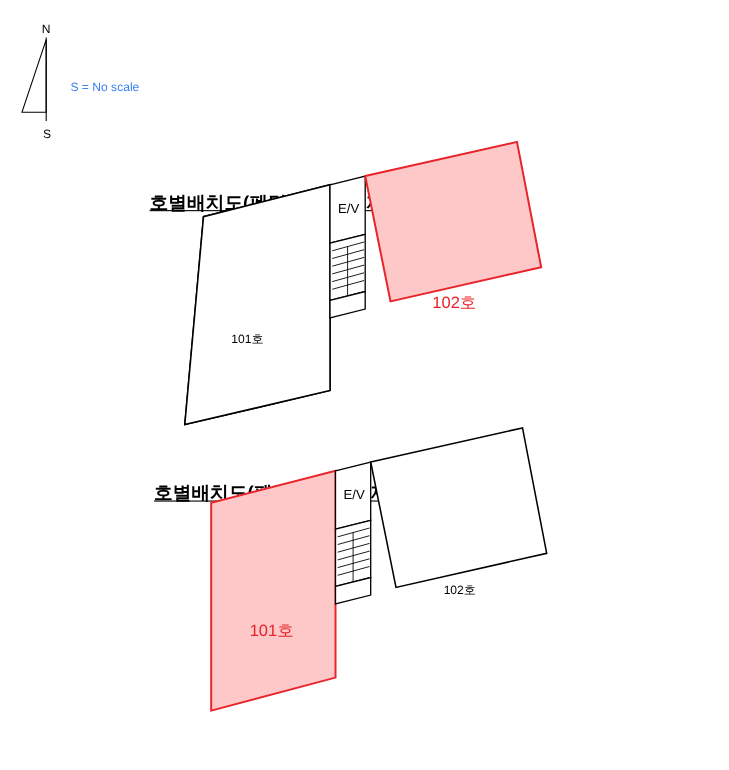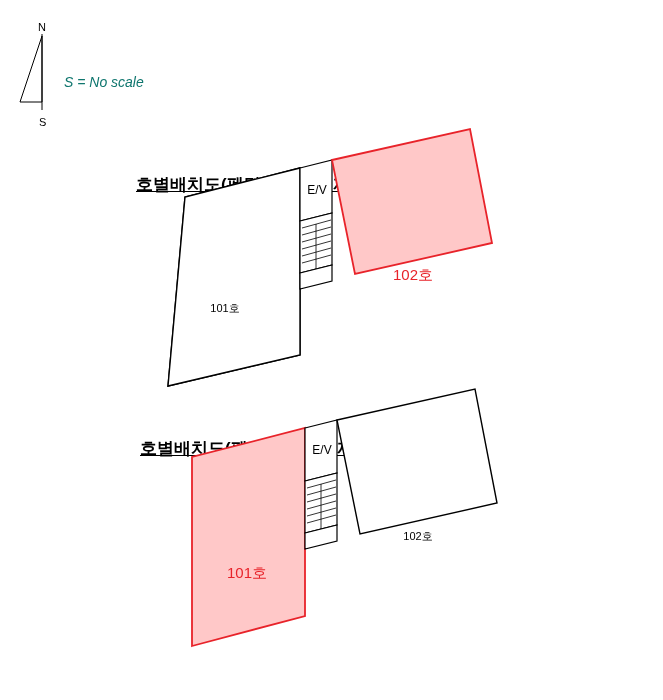--- a/index.html
+++ b/index.html
@@ -36,24 +36,23 @@
     line-height: 11px;
     color: #000;
   }
   .compass-n { left: 30px; top: 12px; }
   .compass-s { left: 31px; top: 107px; }
 
   .scale-note {
     position: absolute;
     left: 64px;
     top: 74px;
-    font-size: 14px;
-    color: #0f766e;
+    font-size: 11px;
+    color: #3b82f6;
     white-space: nowrap;
-    font-style: italic;
   }
 
   
   .diagram-title {
     position: absolute;
     font-size: 17px;
     font-weight: bold;
     text-decoration: underline;
     white-space: nowrap;
     color: #000;

